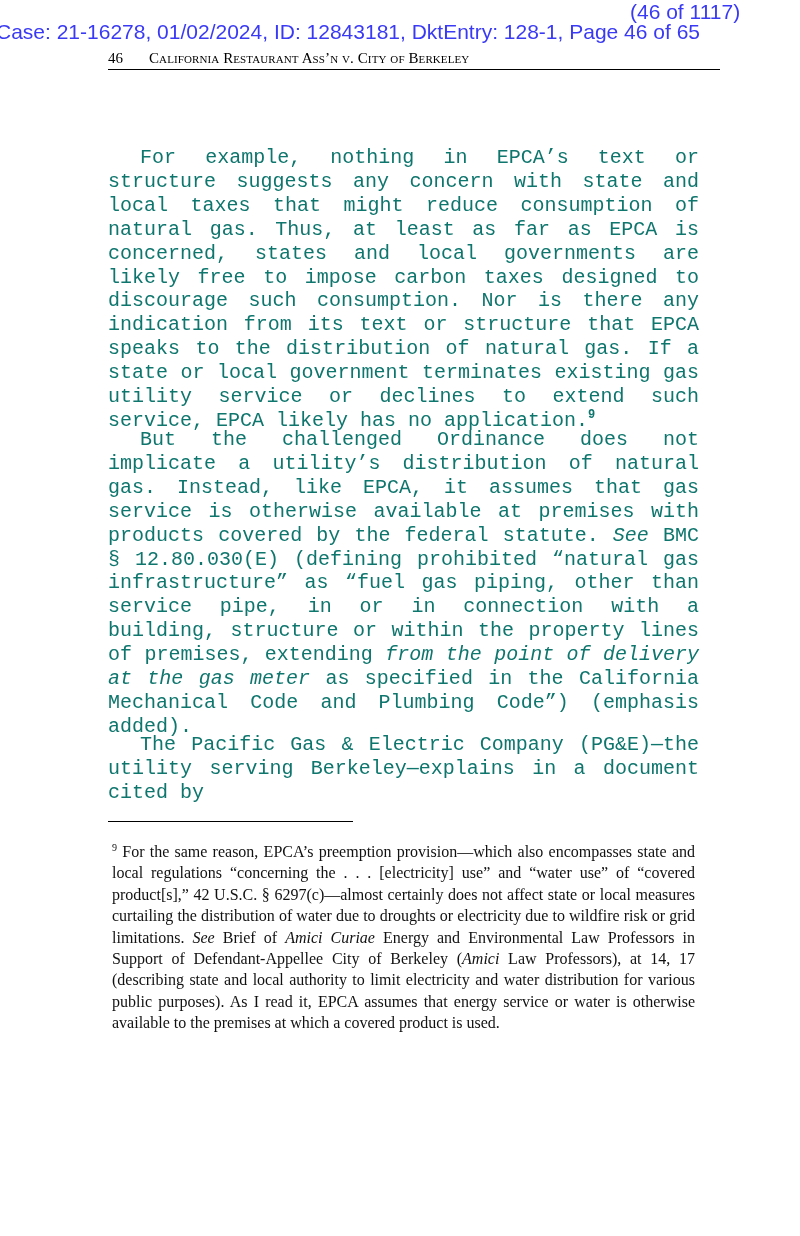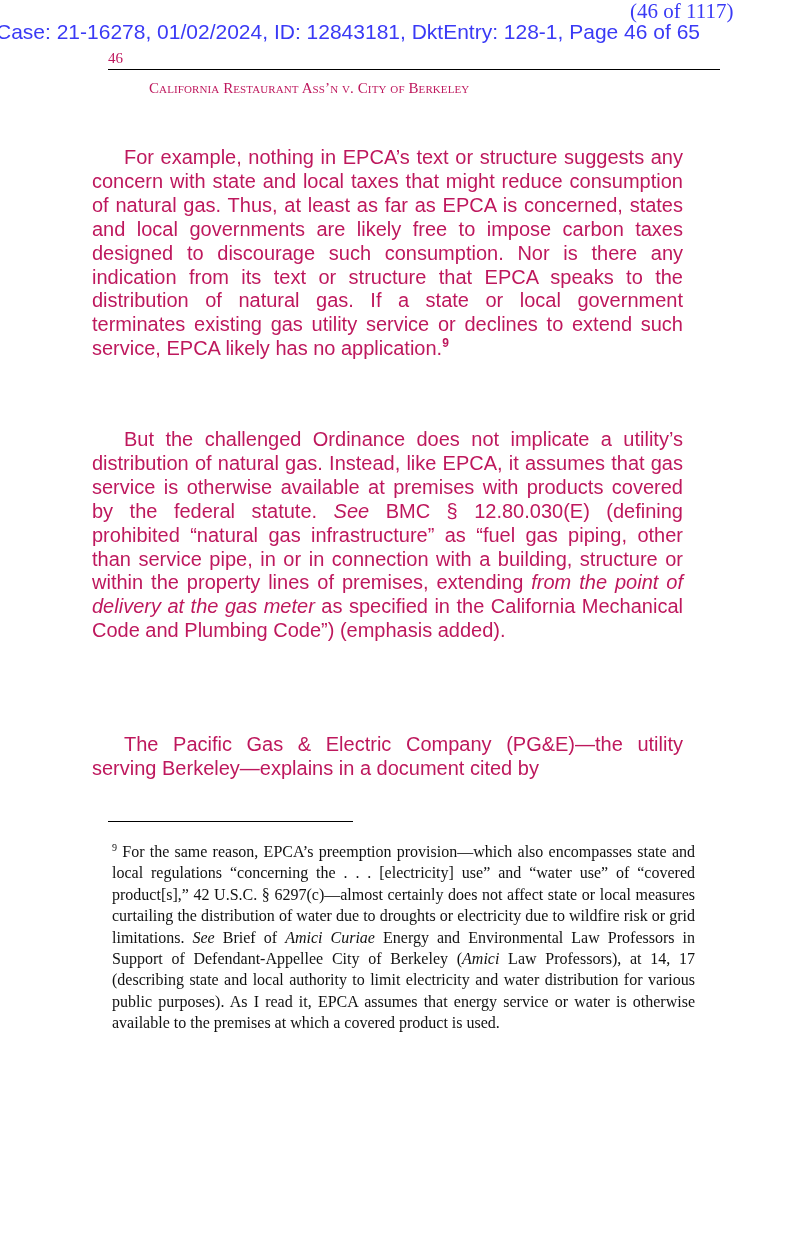--- a/index.html
+++ b/index.html
@@ -14,53 +14,52 @@
       overflow: hidden;
     }
     .stamp {
       position: absolute;
       font-family: "Liberation Sans", sans-serif;
       color: #3a3af5;
       font-size: 21px;
       white-space: nowrap;
       line-height: 1;
     }
-    .stamp-page { top: 1px; left: 630px; font-family: Liberation Serif, serif; }
+    .stamp-page { top: 1px; left: 630px; }
     .stamp-case { top: 21px; left: -4px; }
 
     .running-head {
       position: absolute;
       top: 50px;
       left: 108px;
       width: 612px;
       height: 19px;
       border-bottom: 1.3px solid #000;
       font-family: "Liberation Serif", serif;
       font-size: 15px;
-      color: #be185d;
+      color: #000000;
       white-space: nowrap;
     }
     .rh-num { position: absolute; left: 0; top: 0; }
     .rh-title {
       position: absolute;
       left: 41px;
       top: 0;
       font-variant: small-caps;
       letter-spacing: 0.1px;
-      margin-top: 30px;
     }
 
     .body-text {
       position: absolute;
-      left: 92px;
+      left: 108px;
       width: 591px;
-      font-family: Liberation Sans, sans-serif;
+      font-family: Liberation Mono, monospace;
       font-size: 20px;
       line-height: 23.9px;
-      color: #be185d;
+      color: #0f766e;
       text-align: justify;
     }
     .body-text p {
       margin: 0;
       text-indent: 32px;
     }
     .p1 { top: 146px; }
     .p2 { top: 428px; }
     .p3 { top: 733px; }
     .p2 .last, .p1 .last { text-align-last: left; }

